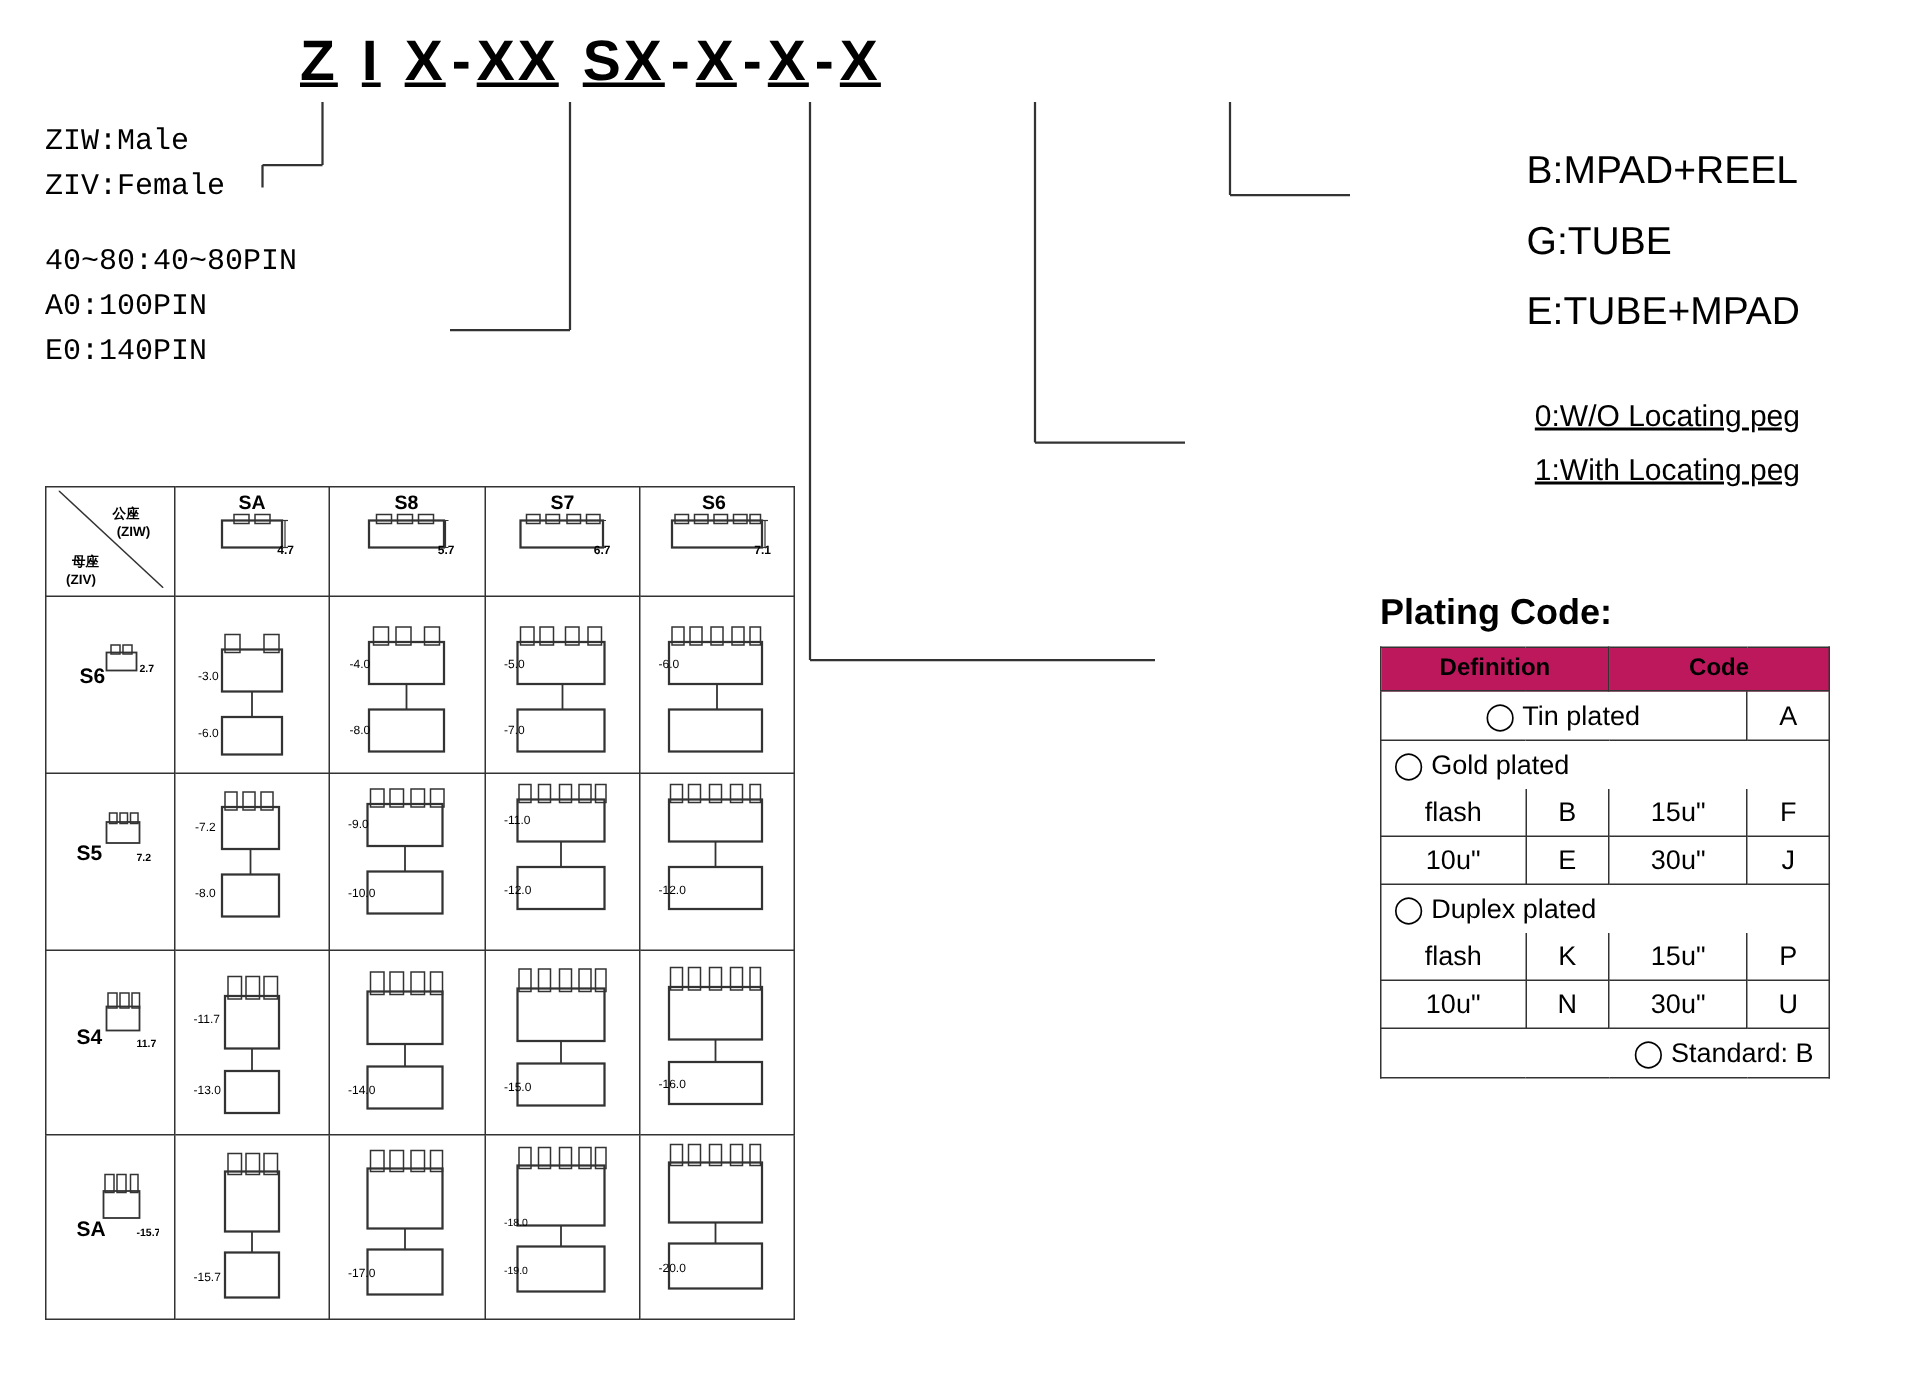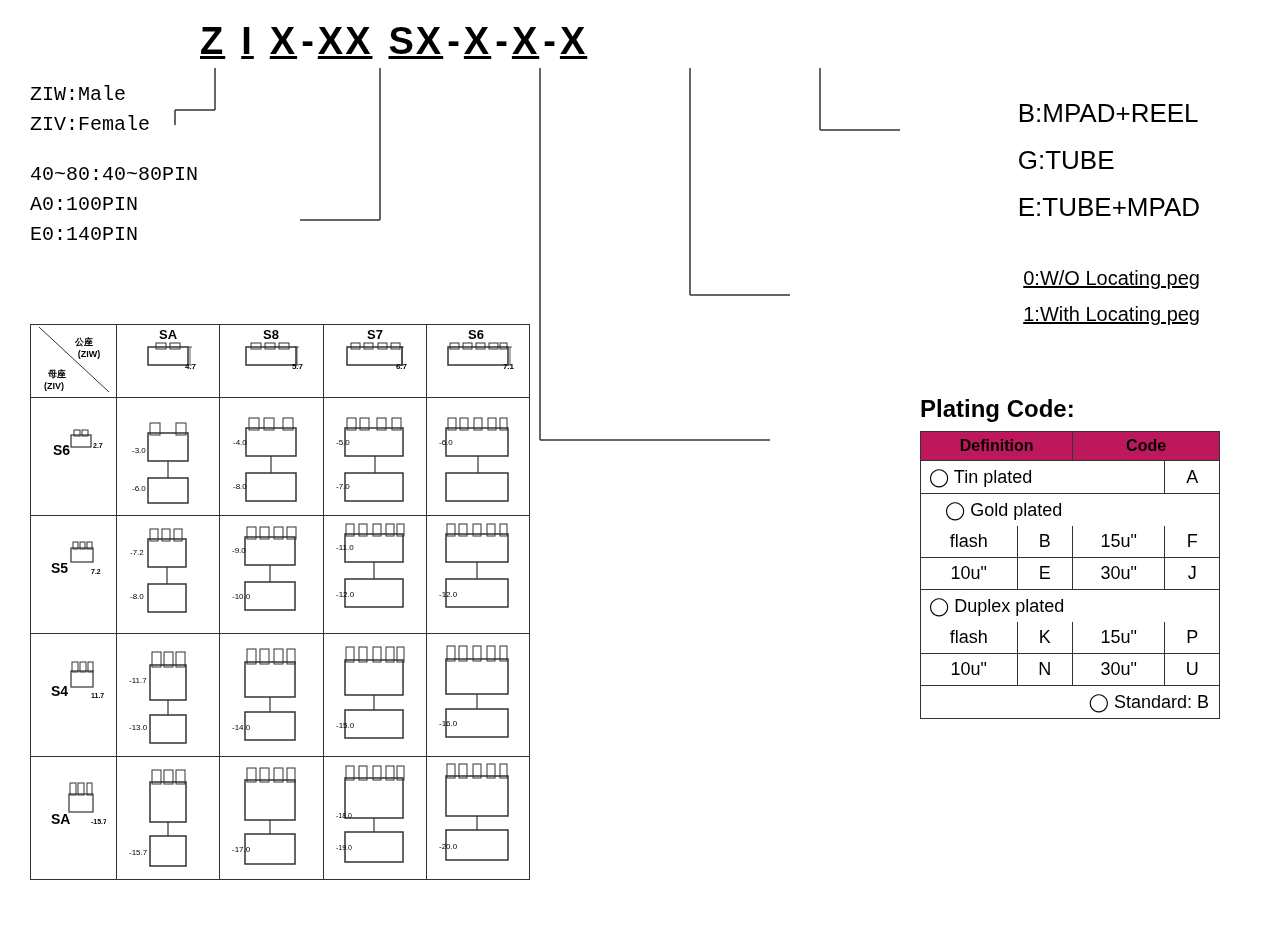--- a/index.html
+++ b/index.html
@@ -244,25 +244,25 @@
 
 <div class="plating-section">
   <div class="plating-title">Plating Code:</div>
   <table class="plating-table">
     <tbody>
         <tr class="header-row">
       <th colspan="2">Definition</th>
       <th colspan="2">Code</th>
     </tr>
     <tr>
-      <td colspan="3" style="text-align:left; padding-left:8px;">◯ Tin plated</td>
+      <td colspan="3" style="text-align:center; padding-left:8px;">◯ Tin plated</td>
       <td>A</td>
     </tr>
     <tr>
-      <td colspan="4" style="text-align:left; padding-left:24px; border-bottom:none;">◯ Gold plated</td>
+      <td colspan="4" style="text-align:left; padding-left:8px; border-bottom:none;">◯ Gold plated</td>
     </tr>
     <tr>
       <td style="border-top:none;">flash</td>
       <td style="border-top:none;">B</td>
       <td style="border-top:none;">15u"</td>
       <td style="border-top:none;">F</td>
     </tr>
     <tr>
       <td>10u"</td>
       <td>E</td>

